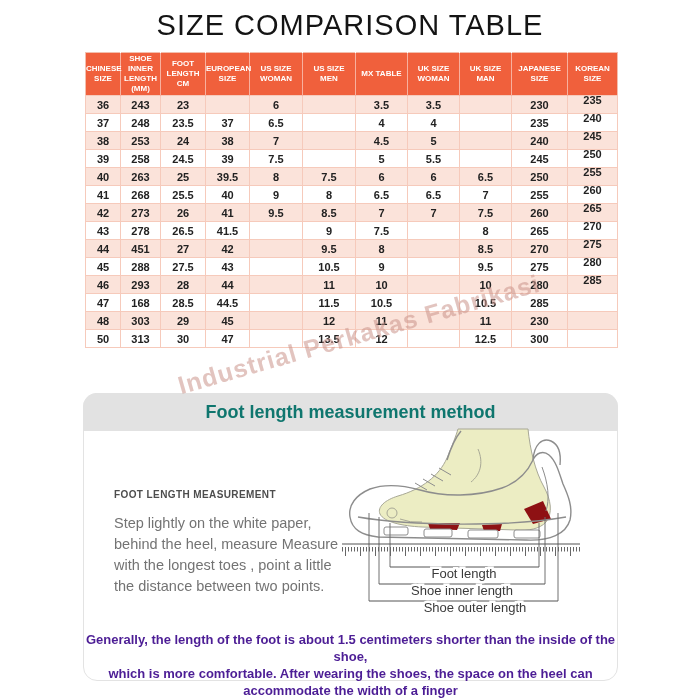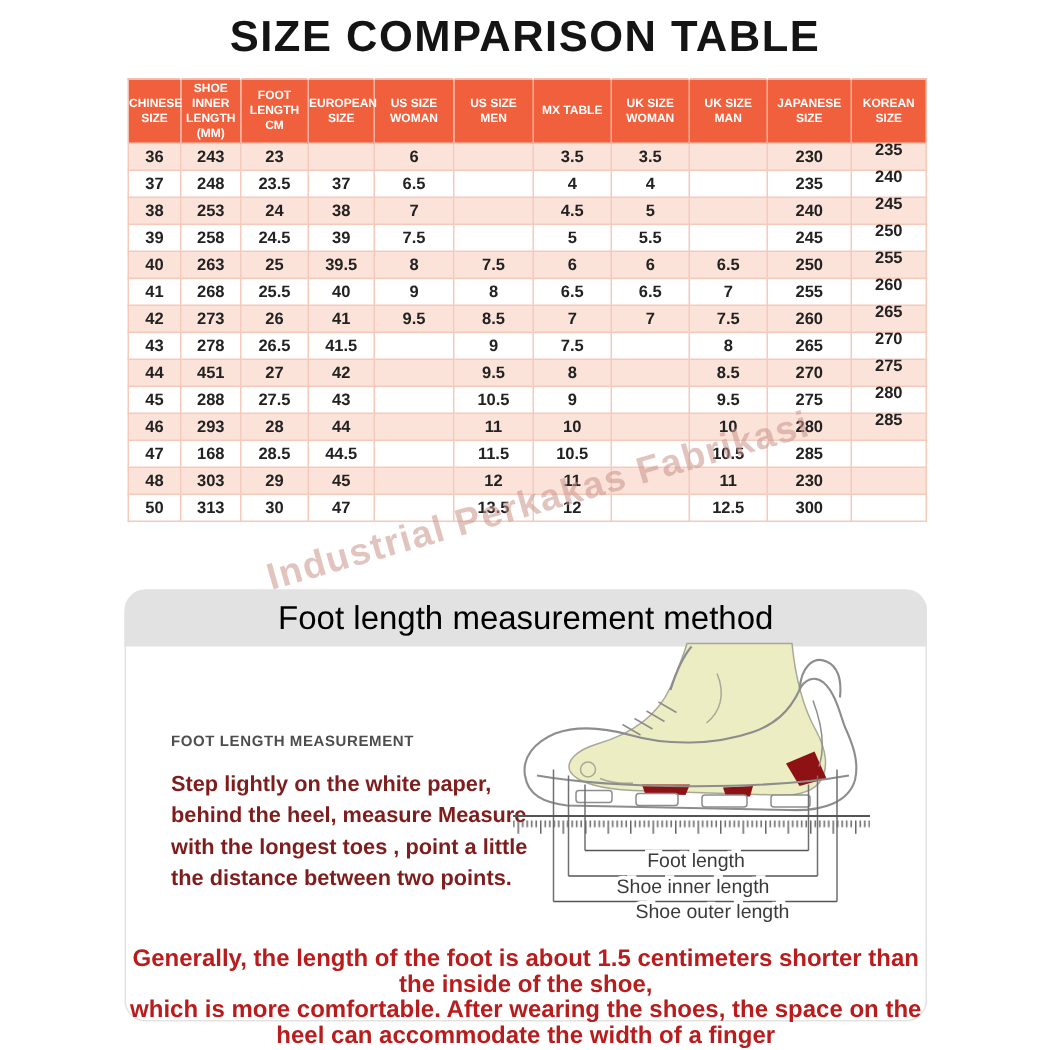--- a/index.html
+++ b/index.html
@@ -1,21 +1,21 @@
 <!DOCTYPE html>
 <html><head>
 <meta charset="utf-8">
 <style>
   html,body{margin:0;padding:0;background:#fff;}
   .page{position:relative;width:700px;height:700px;background:#ffffff;overflow:hidden;
         font-family:"Liberation Sans",sans-serif;}
 
   
   .main-title{position:absolute;top:9px;left:0;width:100%;text-align:center;
-    font-size:29px;font-weight:bold;letter-spacing:1px;color:#141414;}
+    font-size:29px;font-weight:normal;letter-spacing:1px;color:#141414;}
 
   
   .size-table{position:absolute;left:85px;top:52px;width:532px;border-collapse:collapse;
     table-layout:fixed;border:1px solid #f3bfae;}
   .size-table col.c0{width:35px}.size-table col.c1{width:40px}.size-table col.c2{width:45px}
   .size-table col.c3{width:44px}.size-table col.c4{width:53px}.size-table col.c5{width:53px}
   .size-table col.c6{width:52px}.size-table col.c7{width:52px}.size-table col.c8{width:52px}
   .size-table col.c9{width:56px}.size-table col.c10{width:50px}
   .size-table th{background:#f0603c;color:#fff;font-size:8px;font-weight:bold;
     height:33px;line-height:1.25;text-align:center;vertical-align:middle;padding:1px 0;
@@ -30,27 +30,27 @@
   
   .watermark{position:absolute;left:163px;top:320px;width:392px;text-align:center;
     transform:rotate(-16deg);font-size:25px;font-weight:bold;letter-spacing:1px;
     color:rgba(203,147,138,0.55);z-index:6;pointer-events:none;white-space:nowrap;}
 
   
   .panel{position:absolute;left:83px;top:393px;width:535px;height:288px;background:#fff;
     border:1px solid #e3e3e3;border-radius:14px;box-sizing:border-box;}
   .panel-header{position:absolute;left:-1px;top:-1px;width:535px;height:38px;background:#e2e2e2;
     border-radius:14px 14px 0 0;display:flex;align-items:center;justify-content:center;}
-  .panel-title{font-size:22px;font-weight:400;color:#000000;}
+  .panel-title{font-size:18px;font-weight:700;color:#0f766e;}
   .m-heading{position:absolute;left:30px;top:95px;font-size:10px;font-weight:600;
     color:#4d4d4d;letter-spacing:.4px;}
-  .m-lines{position:absolute;left:30px;top:119px;font-size:14.5px;color:#7f1d1d;line-height:21px;font-weight:bold;}
+  .m-lines{position:absolute;left:30px;top:119px;font-size:14.5px;color:#737373;line-height:21px;}
   .diagram{position:absolute;left:246px;top:33px;}
   .note{position:absolute;left:0;top:237px;width:100%;text-align:center;
-    font-size:16px;font-weight:600;color:#b91c1c;line-height:17px;}
+    font-size:13px;font-weight:600;color:#4c1d95;line-height:17px;}
 </style>
 </head>
 <body>
 
 <div class="page">
 
   <div class="main-title">SIZE COMPARISON TABLE</div>
 
   <table class="size-table">
     <colgroup>

